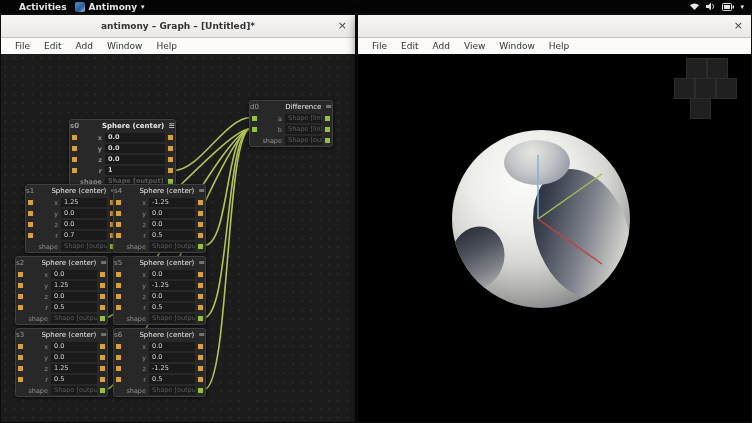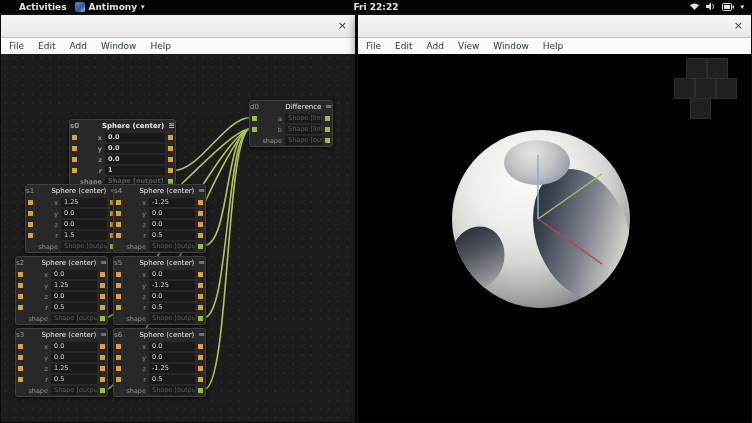--- a/index.html
+++ b/index.html
@@ -17,21 +17,21 @@
   .tb-right{margin-left:auto;display:flex;align-items:center;gap:6px;padding-right:8px;}
   .tb-right svg{display:block;}
   
   .window{position:absolute;top:14px;background:#1d1d1d;border:1px solid #0c0c0c;
           box-shadow:0 3px 10px rgba(0,0,0,.6);box-sizing:border-box;}
   .titlebar{height:22px;background:linear-gradient(#f7f6f5,#ebe9e7);border-bottom:1px solid #c3c0bc;
             position:relative;display:flex;align-items:center;justify-content:center;}
   .titlebar .title{font-size:9px;font-weight:bold;color:#2e3436;}
   .close-btn{position:absolute;right:8px;top:3px;font-size:11px;color:#444;cursor:pointer;line-height:15px;}
   .menubar{height:16px;background:#fbfbfa;border-bottom:1px solid #d8d6d3;display:flex;
-           align-items:center;gap:2px;padding-left:2px;}
+           align-items:center;gap:2px;padding-left:8px;}
   .menu-item{font-size:9px;color:#2e3436;padding:1px 6px;cursor:pointer;border-radius:2px;}
   
   .graph-canvas{position:absolute;left:0;top:39px;right:0;bottom:0;background:#1c1c1c;
     background-image:radial-gradient(#2a2a2a 1px,transparent 1px);background-size:9px 9px;overflow:hidden;}
   .wires{position:absolute;left:0;top:0;pointer-events:none;}
   .node{position:absolute;background:#282828;border:1px solid #404040;border-radius:3px;
         box-shadow:0 1px 4px rgba(0,0,0,.7);box-sizing:border-box;}
   .node-header{height:12px;display:flex;align-items:center;padding:0 0;gap:4px;}
   .node-id{font-size:7px;color:#9a9a9a;}
   .node-title{font-size:7px;color:#e8e8e8;margin-left:auto;white-space:nowrap;}
@@ -68,42 +68,40 @@
 
   <div class="topbar">
     <div class="tb-left">
       <span class="tb-activities">Activities</span>
       <span class="tb-app">
         <span class="app-ico"></span>
         <span>Antimony</span>
         <span style="font-size:7px;">▾</span>
       </span>
     </div>
-    <div class="tb-center">
-      <span>Fri 22:22</span>
-    </div>
     <div class="tb-right">
       <svg width="11" height="9" viewBox="0 0 11 9">
         <path d="M5.5 8 L1 3.2 A6.5 6.5 0 0 1 10 3.2 Z" fill="#e8e8e8"></path>
       </svg>
       <svg width="10" height="9" viewBox="0 0 10 9">
         <polygon points="0,3 2.5,3 5,0.5 5,8.5 2.5,6 0,6" fill="#e8e8e8"></polygon>
         <path d="M6.5 2.2 A3.2 3.2 0 0 1 6.5 6.8" stroke="#e8e8e8" stroke-width="1" fill="none"></path>
       </svg>
       <svg width="12" height="8" viewBox="0 0 12 8">
         <rect x="0.5" y="0.5" width="9" height="7" rx="1" fill="none" stroke="#e8e8e8"></rect>
         <rect x="2" y="2" width="6" height="4" fill="#e8e8e8"></rect>
         <rect x="10.5" y="2.5" width="1.5" height="3" fill="#e8e8e8"></rect>
       </svg>
       <span style="font-size:7px;">▾</span>
     </div>
   </div>
 
   <div class="window" style="left:0;width:356px;height:409px;">
     <div class="titlebar">
+      <span class="title">antimony – Graph – [Untitled]*</span>
       <span class="close-btn">×</span>
     </div>
     <div class="menubar">
         <span class="menu-item">File</span>
         <span class="menu-item">Edit</span>
         <span class="menu-item">Add</span>
         <span class="menu-item">Window</span>
         <span class="menu-item">Help</span>
       </div>
     <div class="graph-canvas">
@@ -199,21 +197,21 @@
           </div>
           <div class="node-row">
             <span class="port num"></span>
             <span class="row-label">z</span>
             <span class="row-box">0.0</span>
             <span class="port num"></span>
           </div>
           <div class="node-row">
             <span class="port num"></span>
             <span class="row-label">r</span>
-            <span class="row-box">1.5</span>
+            <span class="row-box">0.7</span>
             <span class="port num"></span>
           </div>
           <div class="node-row">
             <span class="port blank"></span>
             <span class="row-label">shape</span>
             <span class="row-box placeholder">Shape [output]</span>
             <span class="port shape"></span>
           </div>
         </div>
         <div class="node" style="left: 112px; top: 130px; width: 93px; height: 69px;">

